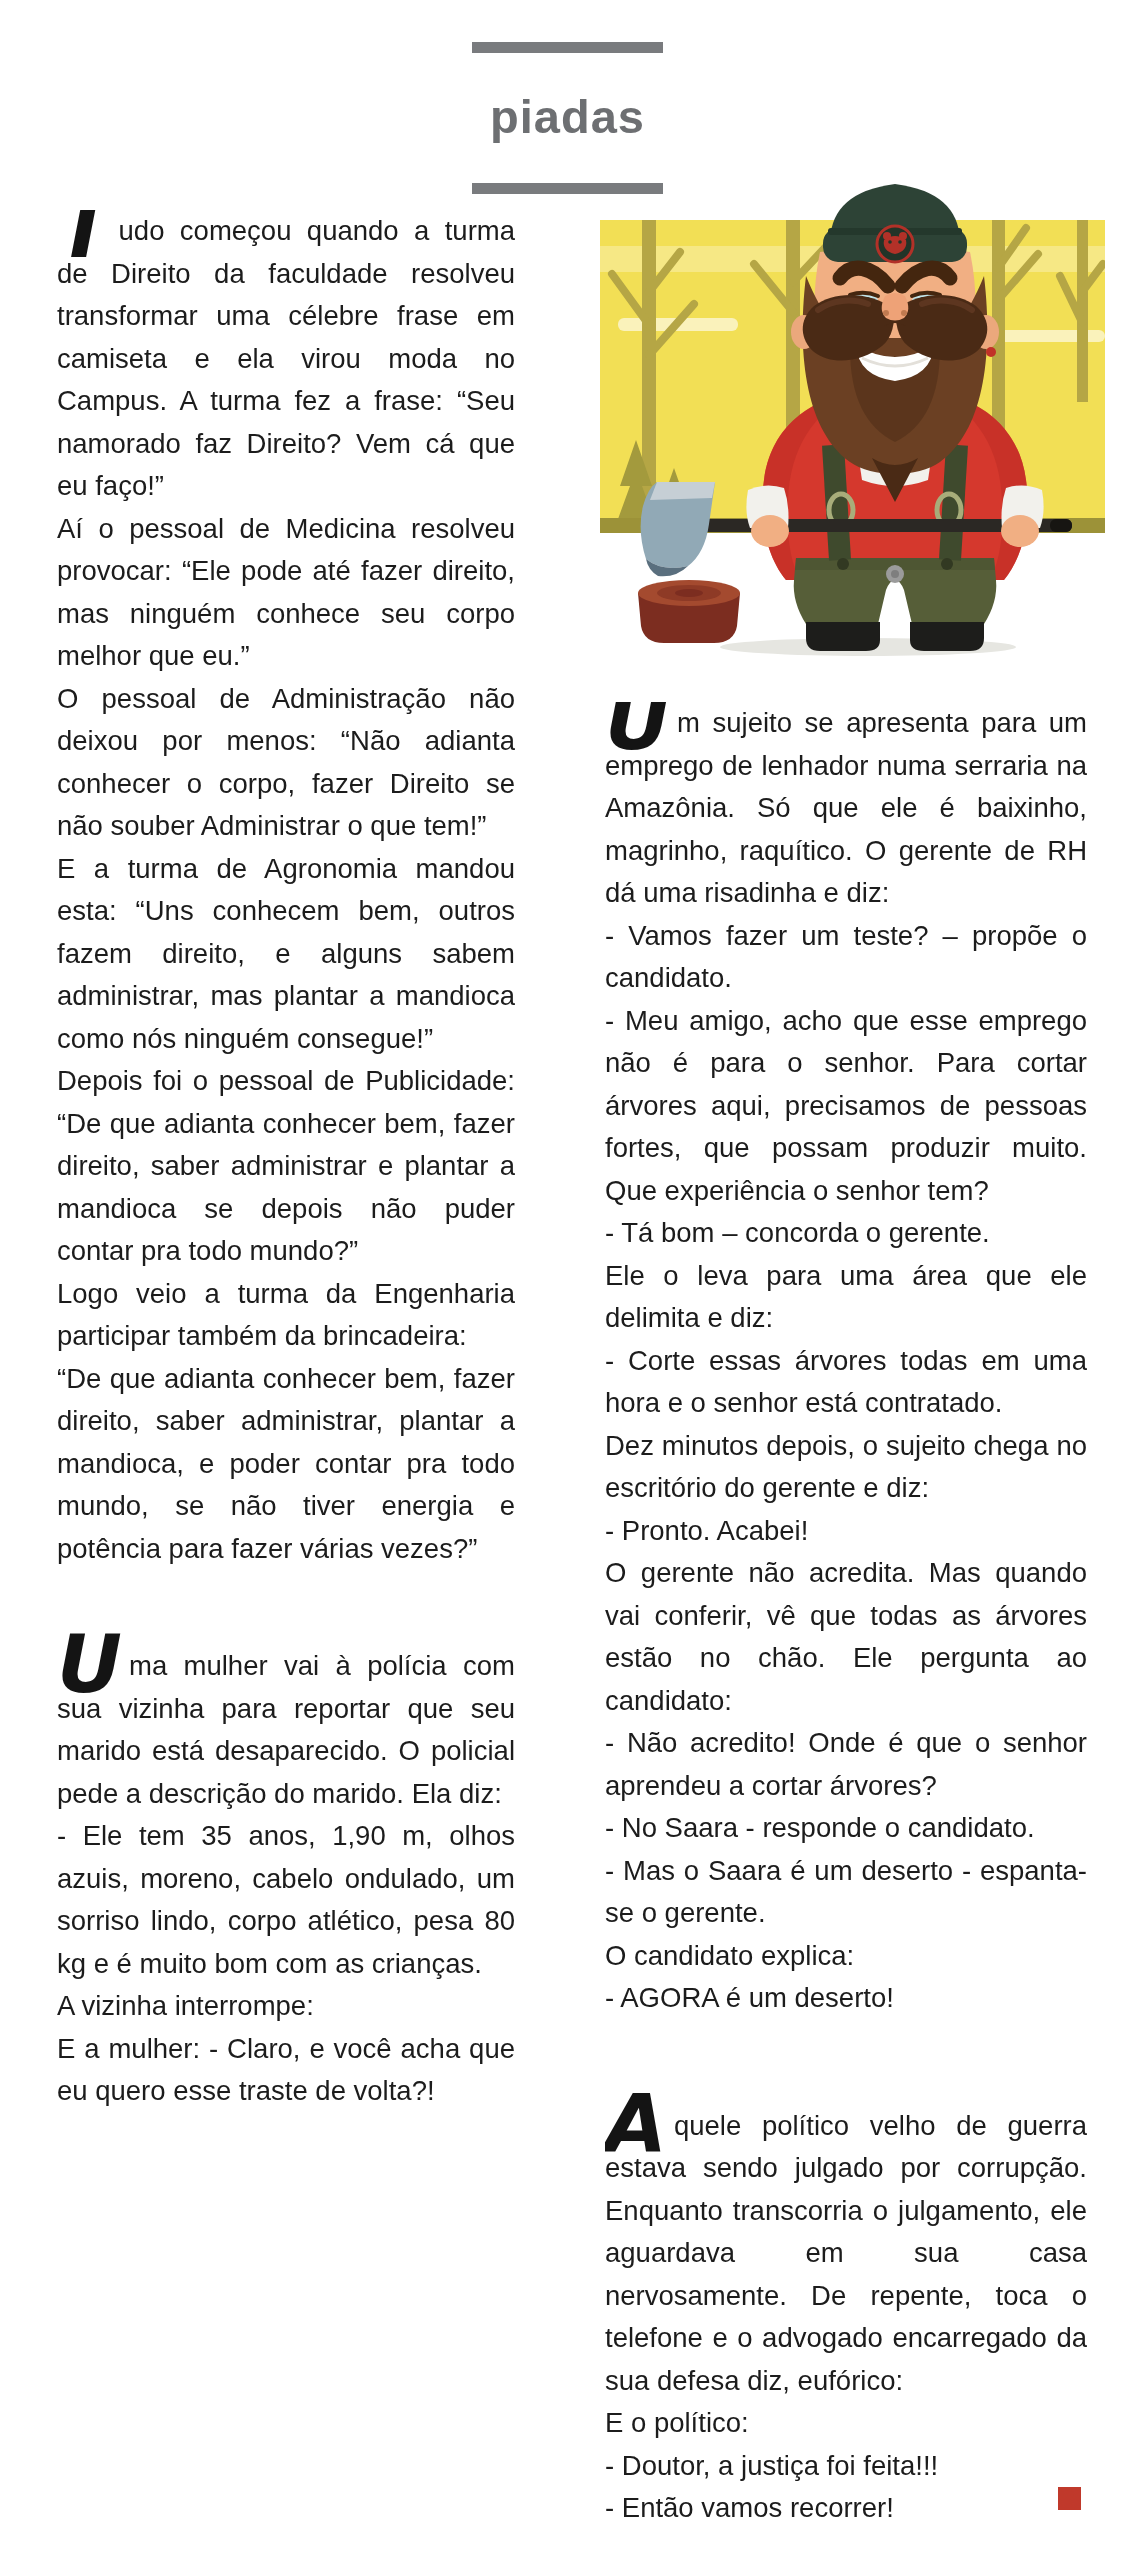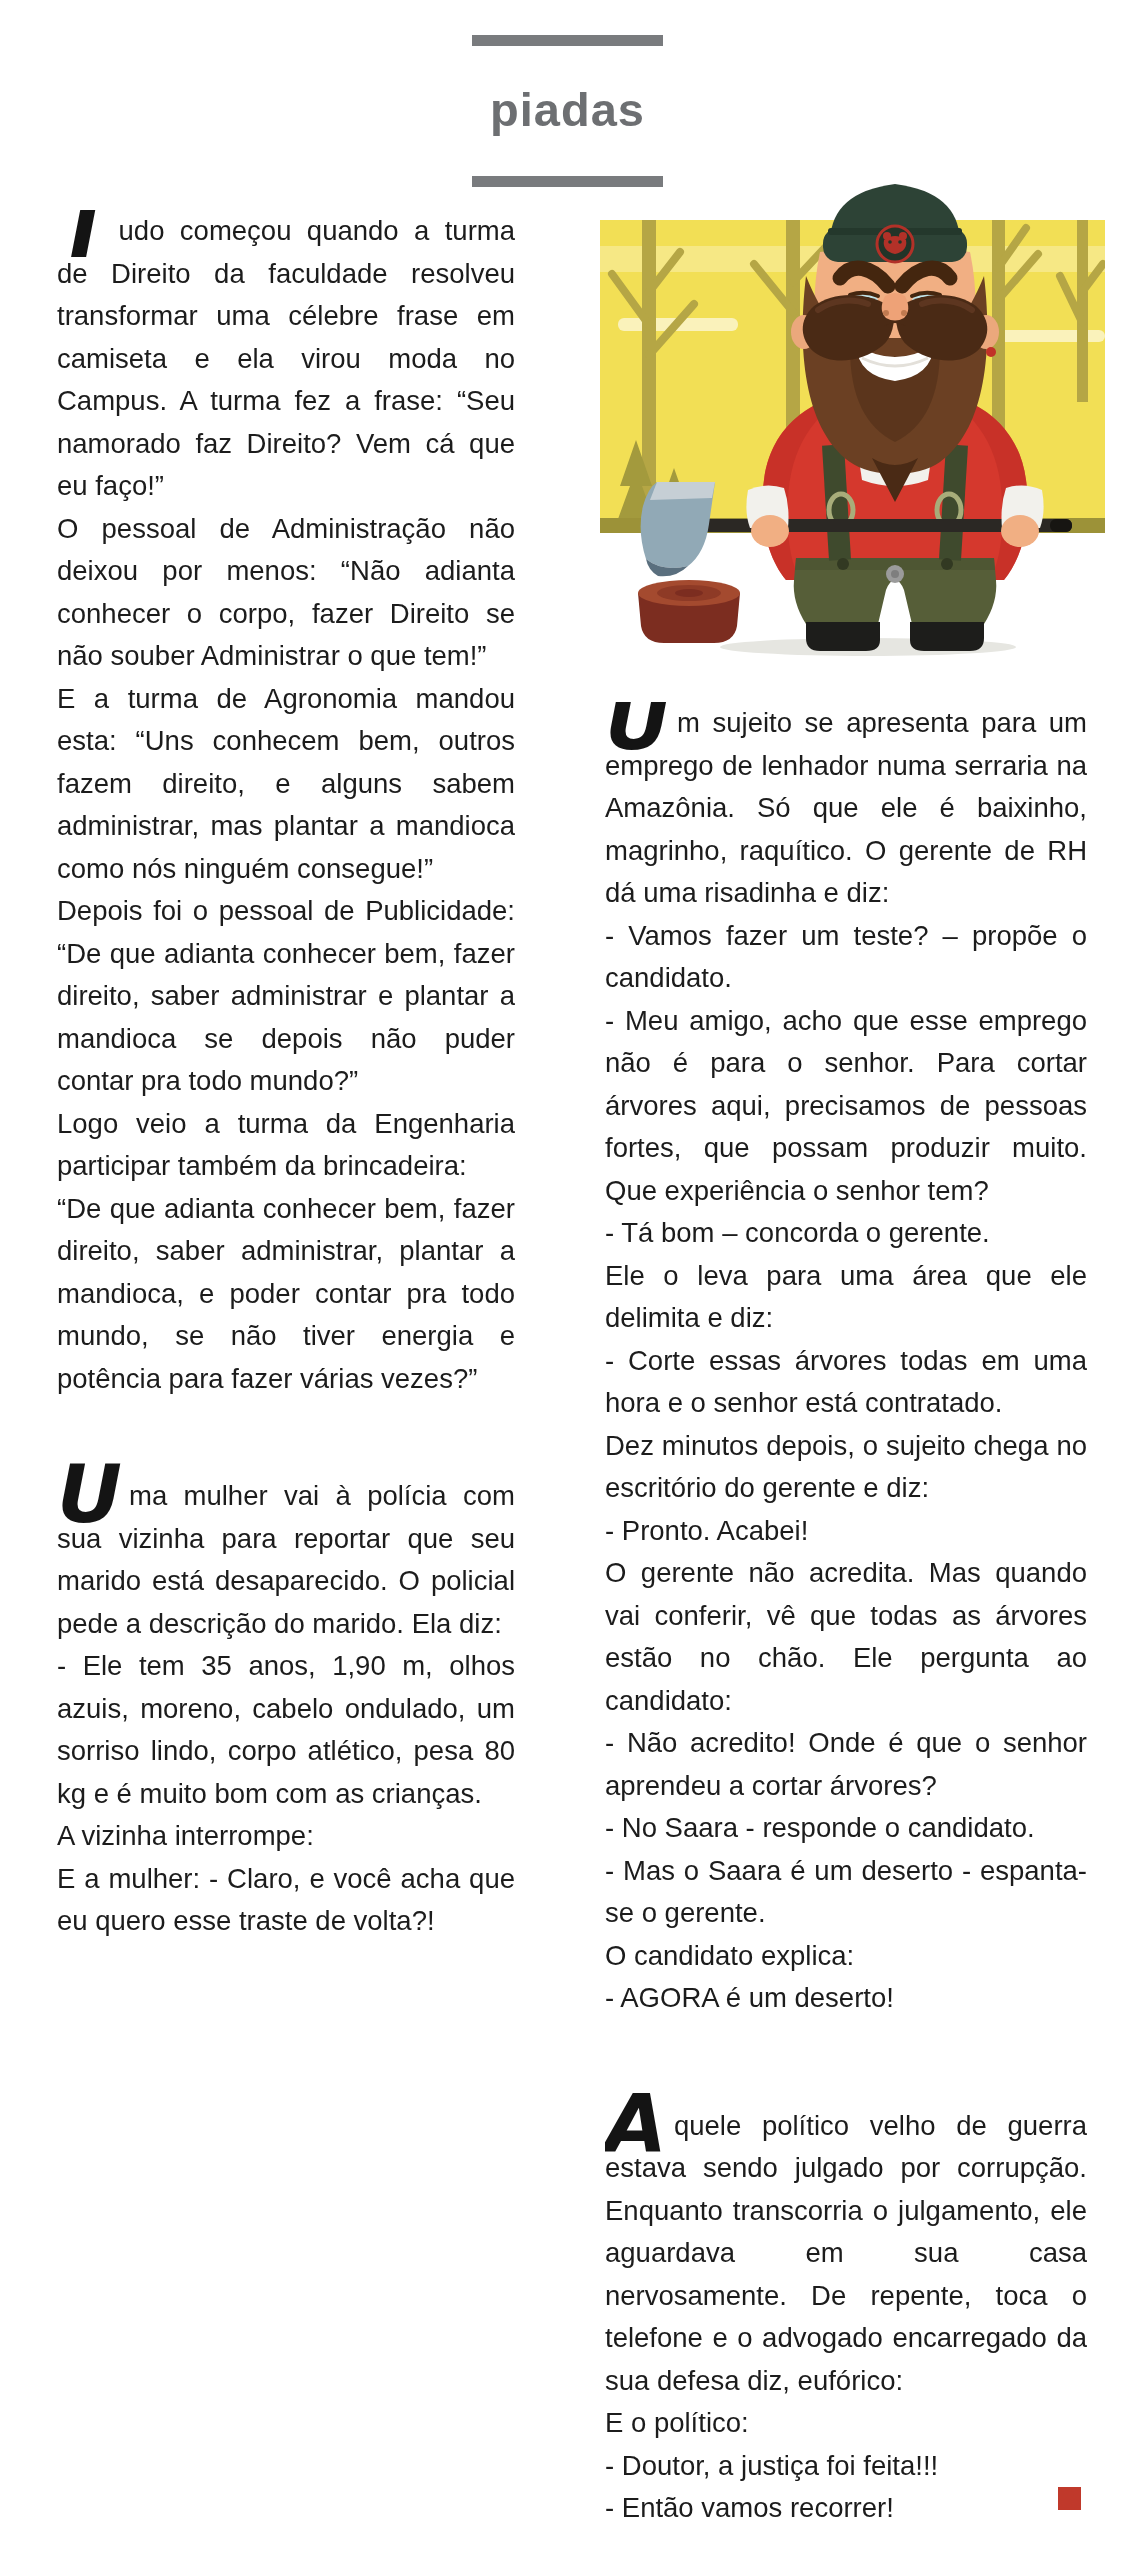--- a/index.html
+++ b/index.html
@@ -5,21 +5,21 @@
   html,body { margin:0; padding:0; }
   body {
     width:1139px; height:2560px;
     background:#ffffff;
     position:relative;
     font-family:"Liberation Sans", sans-serif;
     color:#1c1c1c;
     overflow:hidden;
   }
   
-  .masthead { position:absolute; left:472px; top:35px; width:191px; }
+  .masthead { position:absolute; left:472px; top:42px; width:191px; }
   .rule { height:11px; background:#797b7e; }
   .masthead-title {
     font-size:47px; font-weight:bold; color:#6d6f72;
     text-align:center; line-height:1; letter-spacing:1px;
     padding:9px 0 11px 0;
   }
   
   .col { position:absolute; font-size:27.5px; line-height:42.5px; }
   .col-left  { left:57px;  top:210px; width:458px; height:2340px; overflow:hidden; }
   .col-right { left:605px; top:702px; width:482px; height:1845px; overflow:hidden; }
@@ -45,20 +45,21 @@
 
 <header class="masthead">
   <div class="rule"></div>
   <h1 class="masthead-title">piadas</h1>
   <div class="rule"></div>
 </header>
 
 <section class="col col-left">
   <article class="joke">
       <p><span class="dropcap">T</span>udo começou quando a turma de Direito da faculdade resolveu transformar uma célebre frase em camiseta e ela virou moda no Campus. A turma fez a frase: “Seu namorado faz Direito? Vem cá que eu faço!”</p>
+      <p>Aí o pessoal de Medicina resolveu provocar: “Ele pode até fazer direito, mas ninguém conhece seu corpo melhor que eu.”</p>
       <p>O pessoal de Administração não deixou por menos: “Não adianta conhecer o corpo, fazer Direito se não souber Administrar o que tem!”</p>
       <p>E a turma de Agronomia mandou esta: “Uns conhecem bem, outros fazem direito, e alguns sabem administrar, mas plantar a mandioca como nós ninguém consegue!”</p>
       <p>Depois foi o pessoal de Publicidade: “De que adianta conhecer bem, fazer direito, saber administrar e plantar a mandioca se depois não puder contar pra todo mundo?”</p>
       <p>Logo veio a turma da Engenharia participar também da brincadeira:</p>
       <p>“De que adianta conhecer bem, fazer direito, saber administrar, plantar a mandioca, e poder contar pra todo mundo, se não tiver energia e potência para fazer várias vezes?”</p>
     </article>
   <article class="joke">
       <p><span class="dropcap">U</span>ma mulher vai à polícia com sua vizinha para reportar que seu marido está desaparecido. O policial pede a descrição do marido. Ela diz:</p>
       <p>- Ele tem 35 anos, 1,90 m, olhos azuis, moreno, cabelo ondulado, um sorriso lindo, corpo atlético, pesa 80 kg e é muito bom com as crianças.</p>
       <p>A vizinha interrompe:</p>

